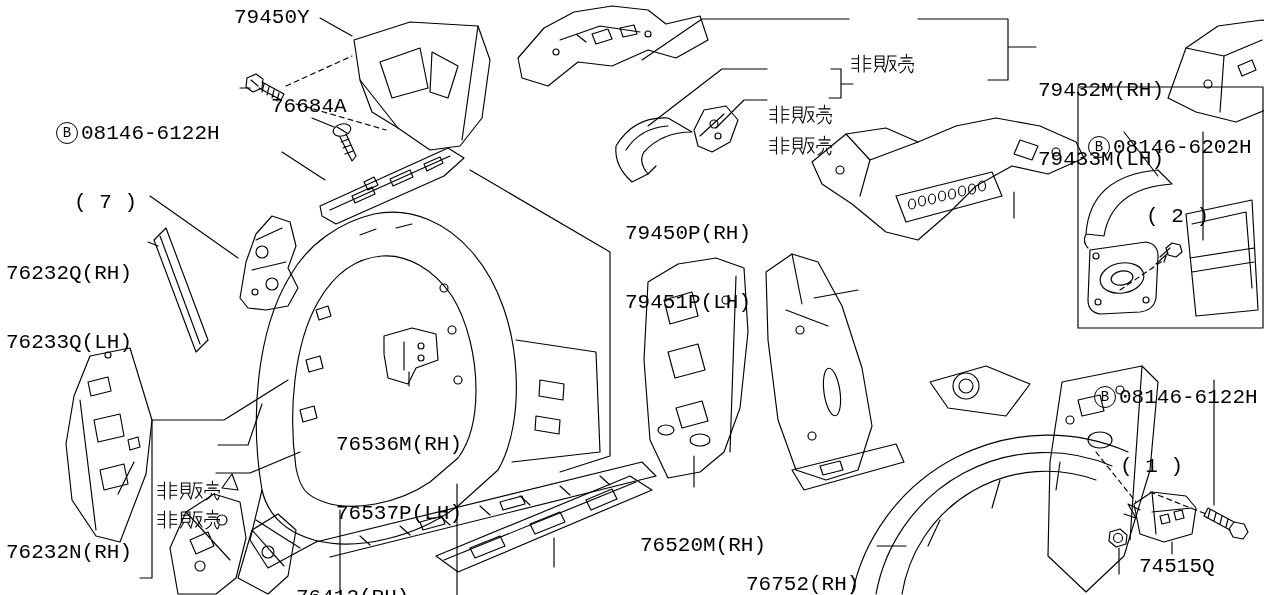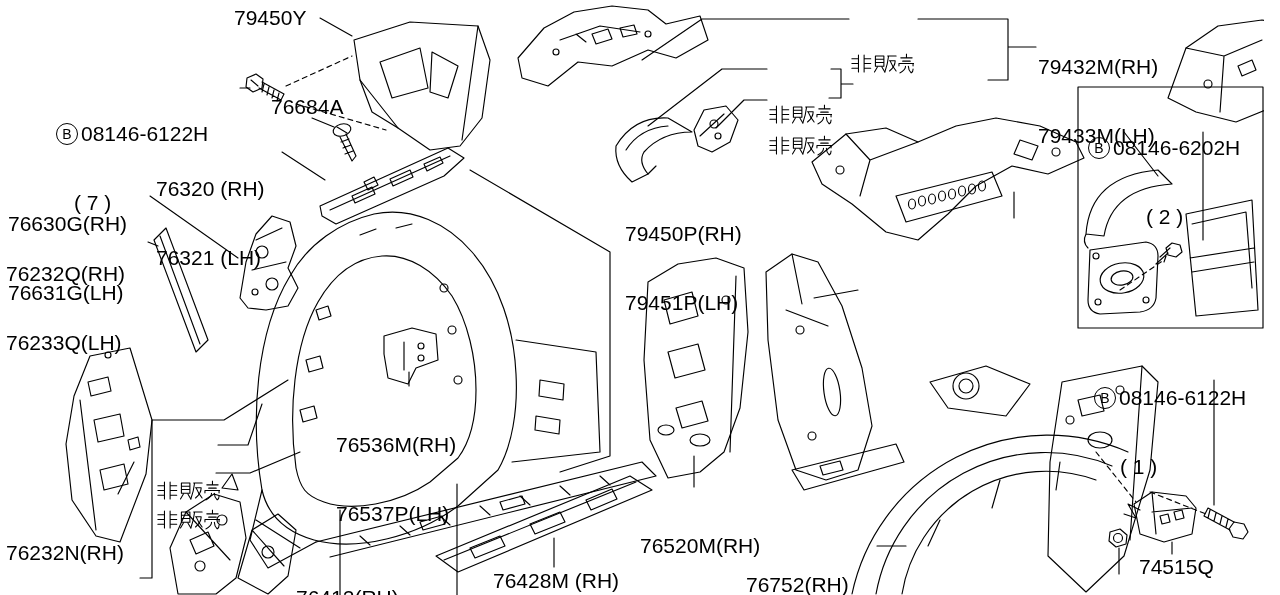--- a/index.html
+++ b/index.html
@@ -1,17 +1,17 @@
 <!DOCTYPE html>
 <html><head>
 <meta charset="utf-8">
 <style>
   html,body{margin:0;padding:0;background:#fff;}
   .stage{position:relative;width:1264px;height:595px;background:#ffffff;overflow:hidden;
-         font-family:Liberation Sans, sans-serif;color:#000;}
+         font-family:Liberation Mono, monospace;color:#000;}
   .art{position:absolute;left:0;top:0;z-index:1;}
   .lbl{position:absolute;z-index:2;font-size:21px;line-height:23px;white-space:pre;letter-spacing:0;}
   .lbl div{height:23px;}
   .circ{display:inline-block;width:20px;height:20px;border:1.6px solid #000;border-radius:50%;
         font-size:14px;line-height:20px;text-align:center;vertical-align:2px;margin-right:3px;}
   .qty{display:block;}
   .nfs-svg{display:block;}
   svg path, svg rect, svg ellipse, svg circle, svg polygon, svg line{
     fill:none;stroke:#000;stroke-width:1.15;stroke-linejoin:round;stroke-linecap:round;}
   svg .dash{stroke-dasharray:5 4;}
@@ -262,43 +262,35 @@
 
   <div class="lbl" style="left:234px;top:6px">79450Y</div>
 
   <div class="lbl" style="left:56px;top:76px">
     <div><span class="circ">B</span><span>08146-6122H</span></div>
     <div style="padding-left:18px"><span class="qty">( 7 )</span></div>
   </div>
 
   <div class="lbl" style="left:271px;top:95px">76684A</div>
 
-  <div class="lbl" style="left:156px;top:131px">
-    <div>76320 (RH)</div>
-    <div>76321 (LH)</div>
-  </div>
-
-  <div class="lbl" style="left:8px;top:166px">
-    <div>76630G(RH)</div>
-    <div>76631G(LH)</div>
-  </div>
+
 
   <div class="lbl" style="left:6px;top:216px">
     <div>76232Q(RH)</div>
     <div>76233Q(LH)</div>
   </div>
 
   <div class="lbl" style="left:850px;top:7px">
     <svg class="nfs-svg" width="64" height="21" viewBox="0 0 68 22">
         <use href="#nfsg"></use>
       </svg>
     
   </div>
 
-  <div class="lbl" style="left:1038px;top:9px">
+  <div class="lbl" style="left:1038px;top:33px">
     <div>79432M(RH)</div>
     <div>79433M(LH)</div>
   </div>
 
   <div class="lbl" style="left:768px;top:58px">
     <svg class="nfs-svg" width="64" height="21" viewBox="0 0 68 22">
         <use href="#nfsg"></use>
       </svg>
     
   </div>
@@ -362,21 +354,20 @@
   <div class="lbl" style="left:640px;top:488px">
     <div>76520M(RH)</div>
     
   </div>
 
   <div class="lbl" style="left:746px;top:527px">
     <div>76752(RH)</div>
     
   </div>
 
-  <div class="lbl" style="left:493px;top:569px">76428M (RH)</div>
 
   <div class="lbl" style="left:1139px;top:555px">74515Q</div>
 
   <div class="lbl" style="left:1091px;top:575px">
     
   </div>
 
   <div class="lbl" style="left:296px;top:586px">76412(RH)</div>
 
 </div>

